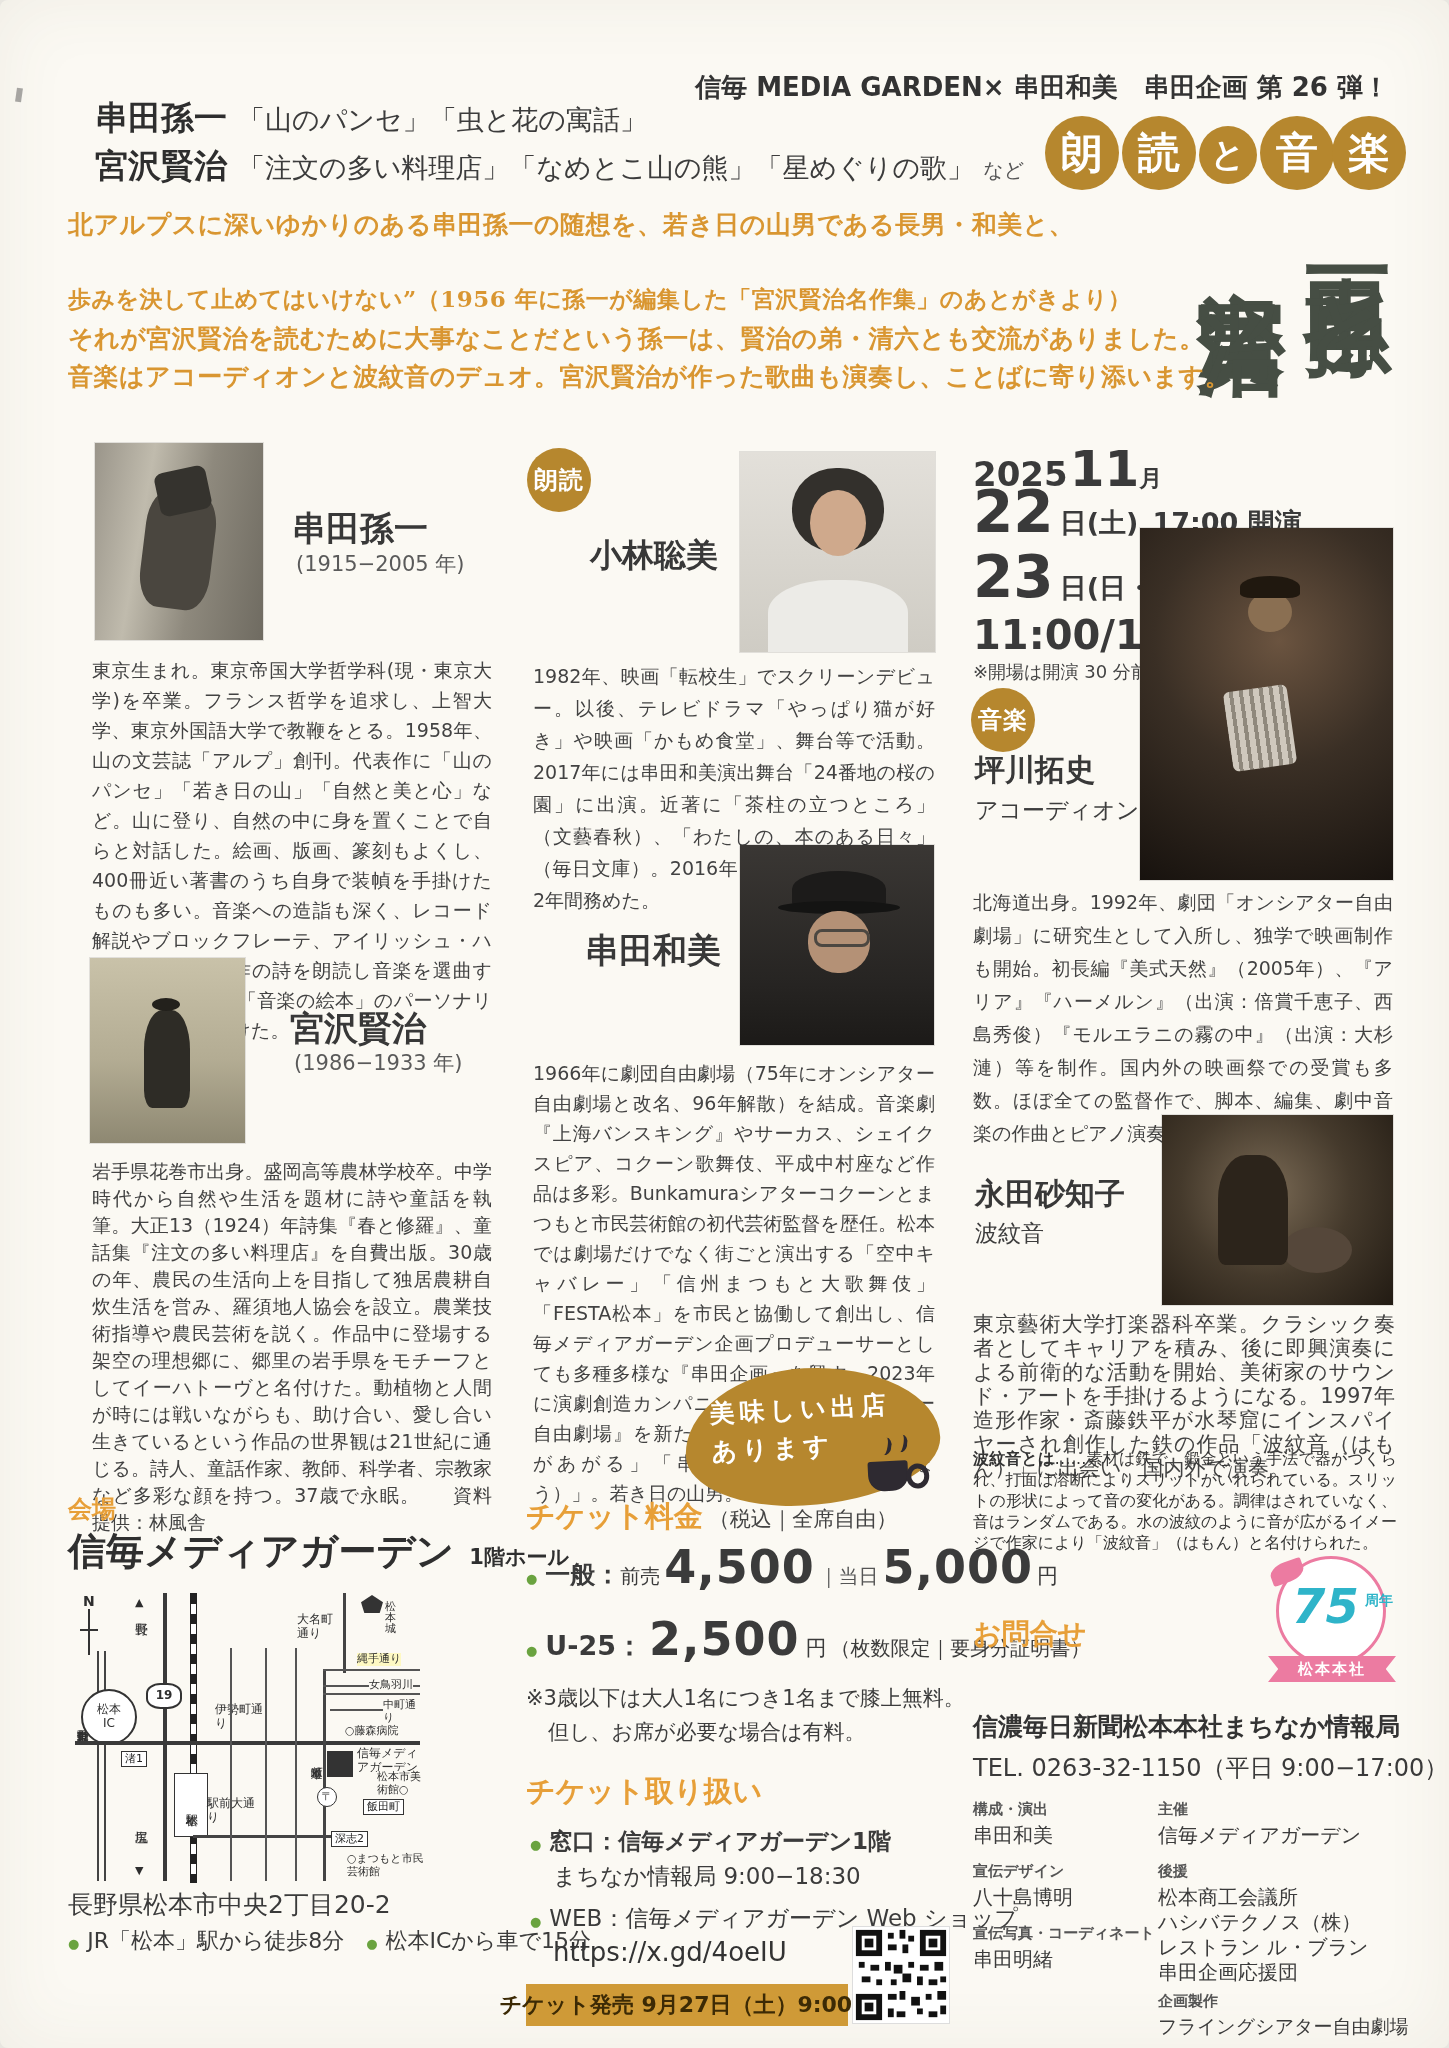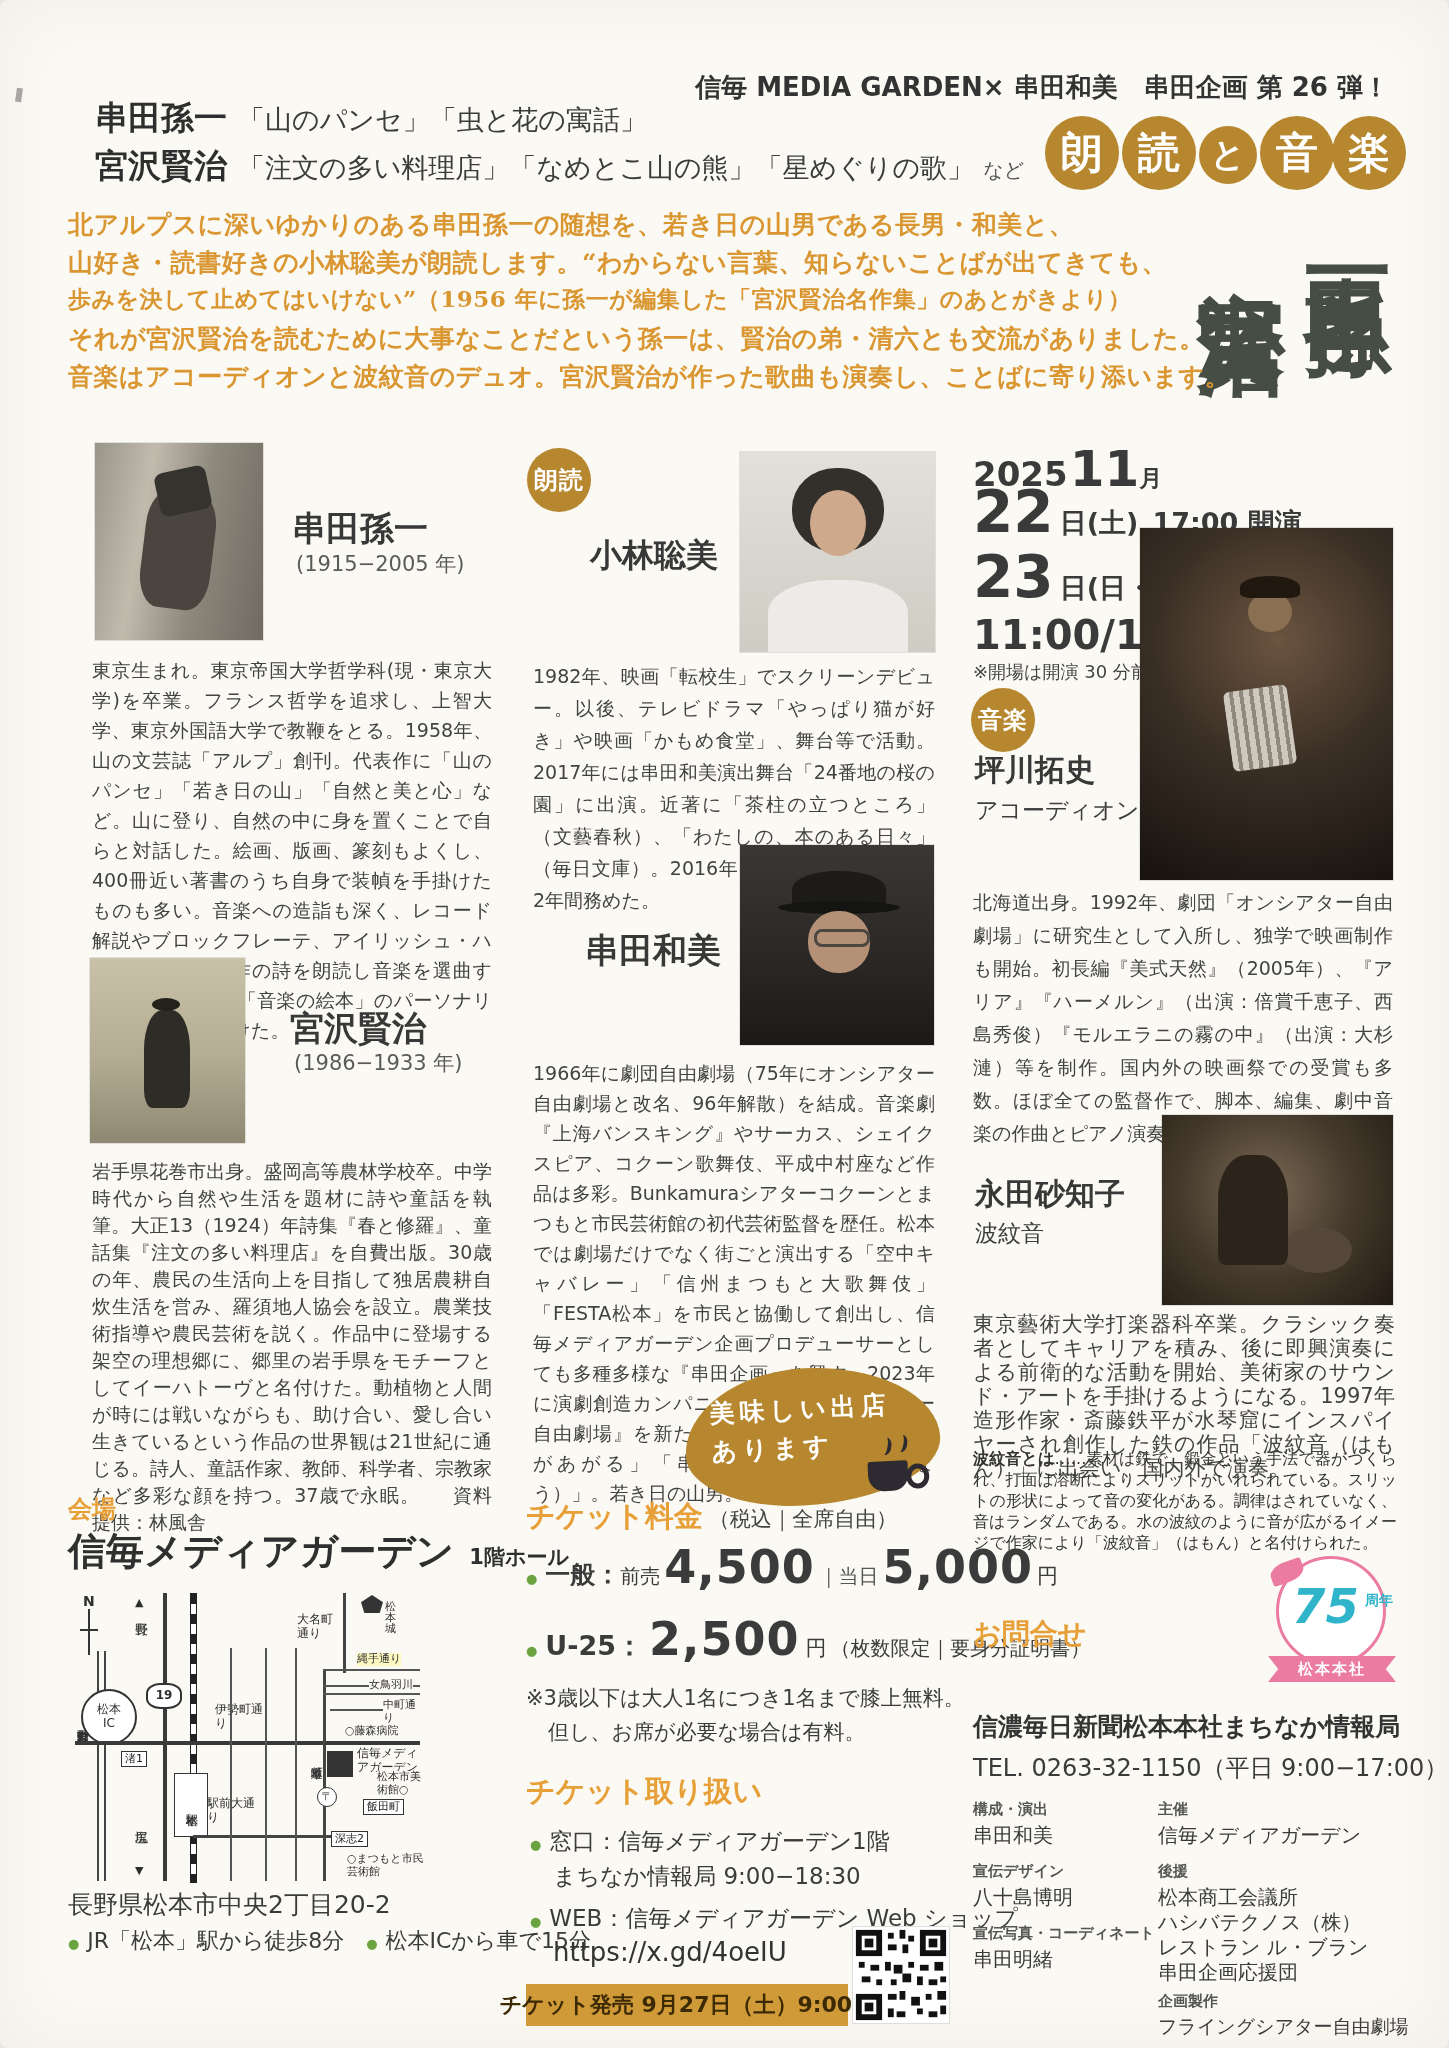--- a/index.html
+++ b/index.html
@@ -67,21 +67,20 @@
     <span>音</span>
     </div>
   <div class="badge-circle serif" style="left:1332px;top:116px;width:74px;height:74px;font-size:42px;">
     <span>楽</span>
     </div>
 
   <div class="vtitle" style="left:1305px;top:206px;">串田孫一と</div>
   <div class="vtitle" style="left:1198px;top:218px;">宮沢賢治</div>
 
   <div class="intro-line" style="top:208px;">北アルプスに深いゆかりのある串田孫一の随想を、若き日の山男である長男・和美と、</div>
-  <div class="intro-line" style="top:246px;">山好き・読書好きの小林聡美が朗読します。“わからない言葉、知らないことばが出てきても、</div>
   <div class="intro-line" style="top:284px;font-size:23px;">歩みを決して止めてはいけない”（1956 年に孫一が編集した「宮沢賢治名作集」のあとがきより）</div>
   <div class="intro-line" style="top:322px;">それが宮沢賢治を読むために大事なことだという孫一は、賢治の弟・清六とも交流がありました。</div>
   <div class="intro-line" style="top:360px;">音楽はアコーディオンと波紋音のデュオ。宮沢賢治が作った歌曲も演奏し、ことばに寄り添います。</div>
 
   <div class="photo" style="left:95px;top:443px;width:168px;height:197px;background:linear-gradient(100deg,#9a958a 0%,#c0bbad 30%,#8e897d 60%,#6f6b61 100%);">
     <div style="position:absolute;left:48px;top:48px;width:70px;height:118px;background:#4a463f;border-radius:30%;transform:rotate(7deg);"></div>
     <div style="position:absolute;left:62px;top:26px;width:52px;height:44px;background:#35332e;border-radius:18%;transform:rotate(-12deg);"></div>
   </div>
   <div class="name" style="left:292px;top:506px;font-size:34px;">串田孫一</div>
   <div class="years" style="left:296px;top:550px;">(1915−2005 年)</div>
@@ -150,21 +149,21 @@
     <span class="big-price" style="margin:0 6px;">2,500</span>
     <span style="font-size:21px;">円</span>
     <span style="font-size:20px;margin-left:4px;">（枚数限定｜要身分証明書）</span>
   </div>
   <div class="abs" style="left:526px;top:1684px;font-size:21px;color:#3c3c3c;">※3歳以下は大人1名につき1名まで膝上無料。</div>
   <div class="abs" style="left:548px;top:1718px;font-size:21px;color:#3c3c3c;">但し、お席が必要な場合は有料。</div>
 
   <div class="abs b orange" style="left:526px;top:1772px;font-size:29px;">チケット取り扱い</div>
   <div class="tick-line" style="left:530px;top:1826px;">
     <span class="bullet">●</span>
-    <span style="font-size:23px;">窓口：信毎メディアガーデン1階</span>
+    <span style="font-size:23px;font-weight:bold;">窓口：信毎メディアガーデン1階</span>
   </div>
   <div class="abs" style="left:553px;top:1861px;font-size:23px;color:#3b3b3b;">まちなか情報局 9:00−18:30</div>
   <div class="tick-line" style="left:530px;top:1903px;">
     <span class="bullet">●</span>
     <span style="font-size:23px;">WEB：信毎メディアガーデン Web ショップ</span>
   </div>
   <div class="abs" style="left:553px;top:1937px;font-size:26px;color:#333;">https://x.gd/4oeIU</div>
 
   <div class="abs" style="left:526px;top:1984px;width:322px;height:42px;background:#cf9a37;display:flex;align-items:center;justify-content:center;">
     <span class="b" style="font-size:22px;color:#3c2a05;white-space:nowrap;">チケット発売 9月27日（土）9:00～</span>

